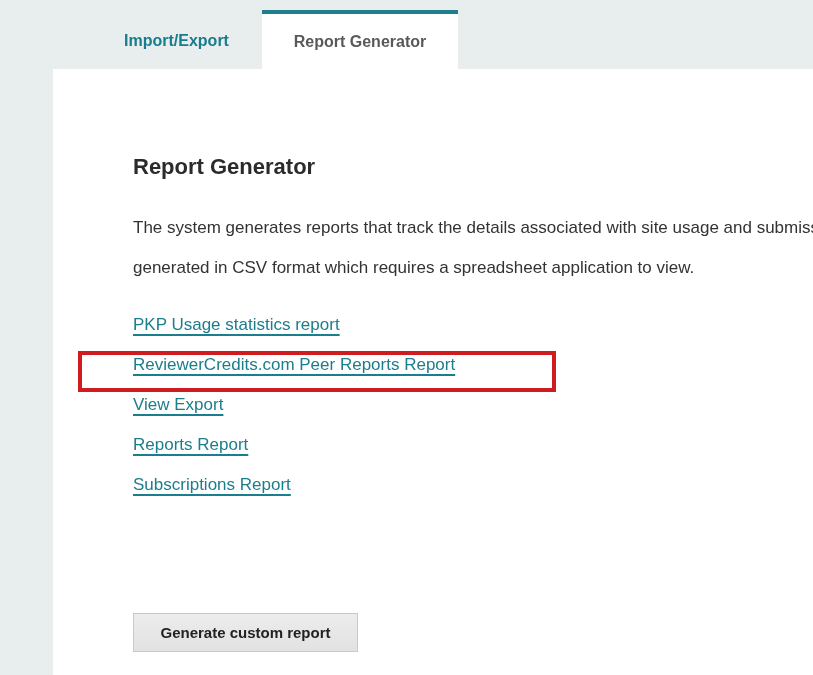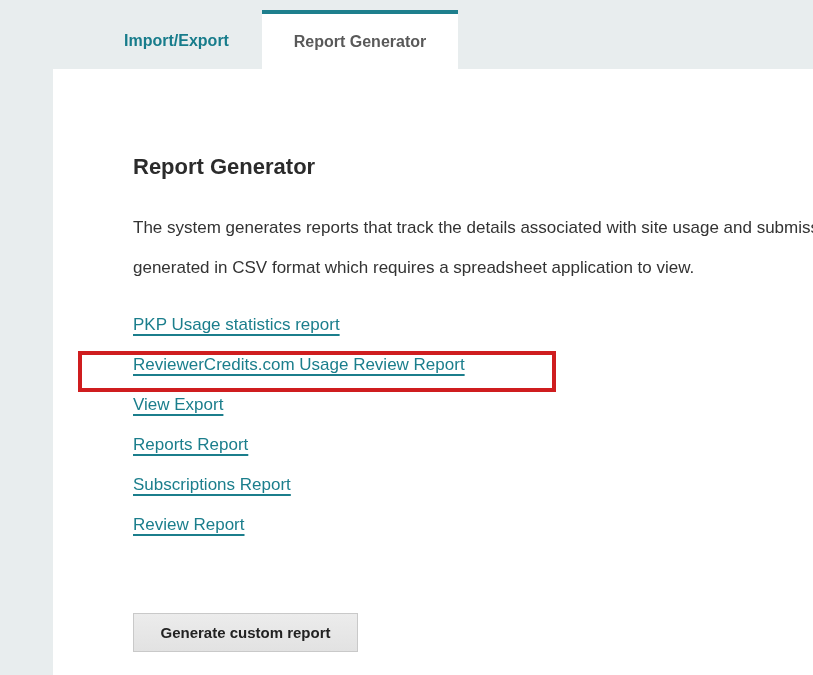--- a/index.html
+++ b/index.html
@@ -155,31 +155,28 @@
 <p class="desc">
   <span class="dline">The system generates reports that track the details associated with site usage and submissions over a given period of time. Reports are</span>
   <span class="dline">generated in CSV format which requires a spreadsheet application to view.</span>
 </p>
 
 <ul class="report-links">
   <li>
     <a href="#">PKP Usage statistics report</a>
   </li>
   <li>
-    <a href="#">ReviewerCredits.com Usage Review Report</a>
+    <a href="#">ReviewerCredits.com Peer Reports Report</a>
   </li>
   <li>
     <a href="#">View Export</a>
   </li>
   <li>
     <a href="#">Reports Report</a>
   </li>
   <li>
     <a href="#">Subscriptions Report</a>
   </li>
-  <li>
-    <a href="#">Review Report</a>
-  </li>
 </ul>
 
 <div class="highlight-box"></div>
 
 <button class="gen-btn">Generate custom report</button>
 
 </body></html>

